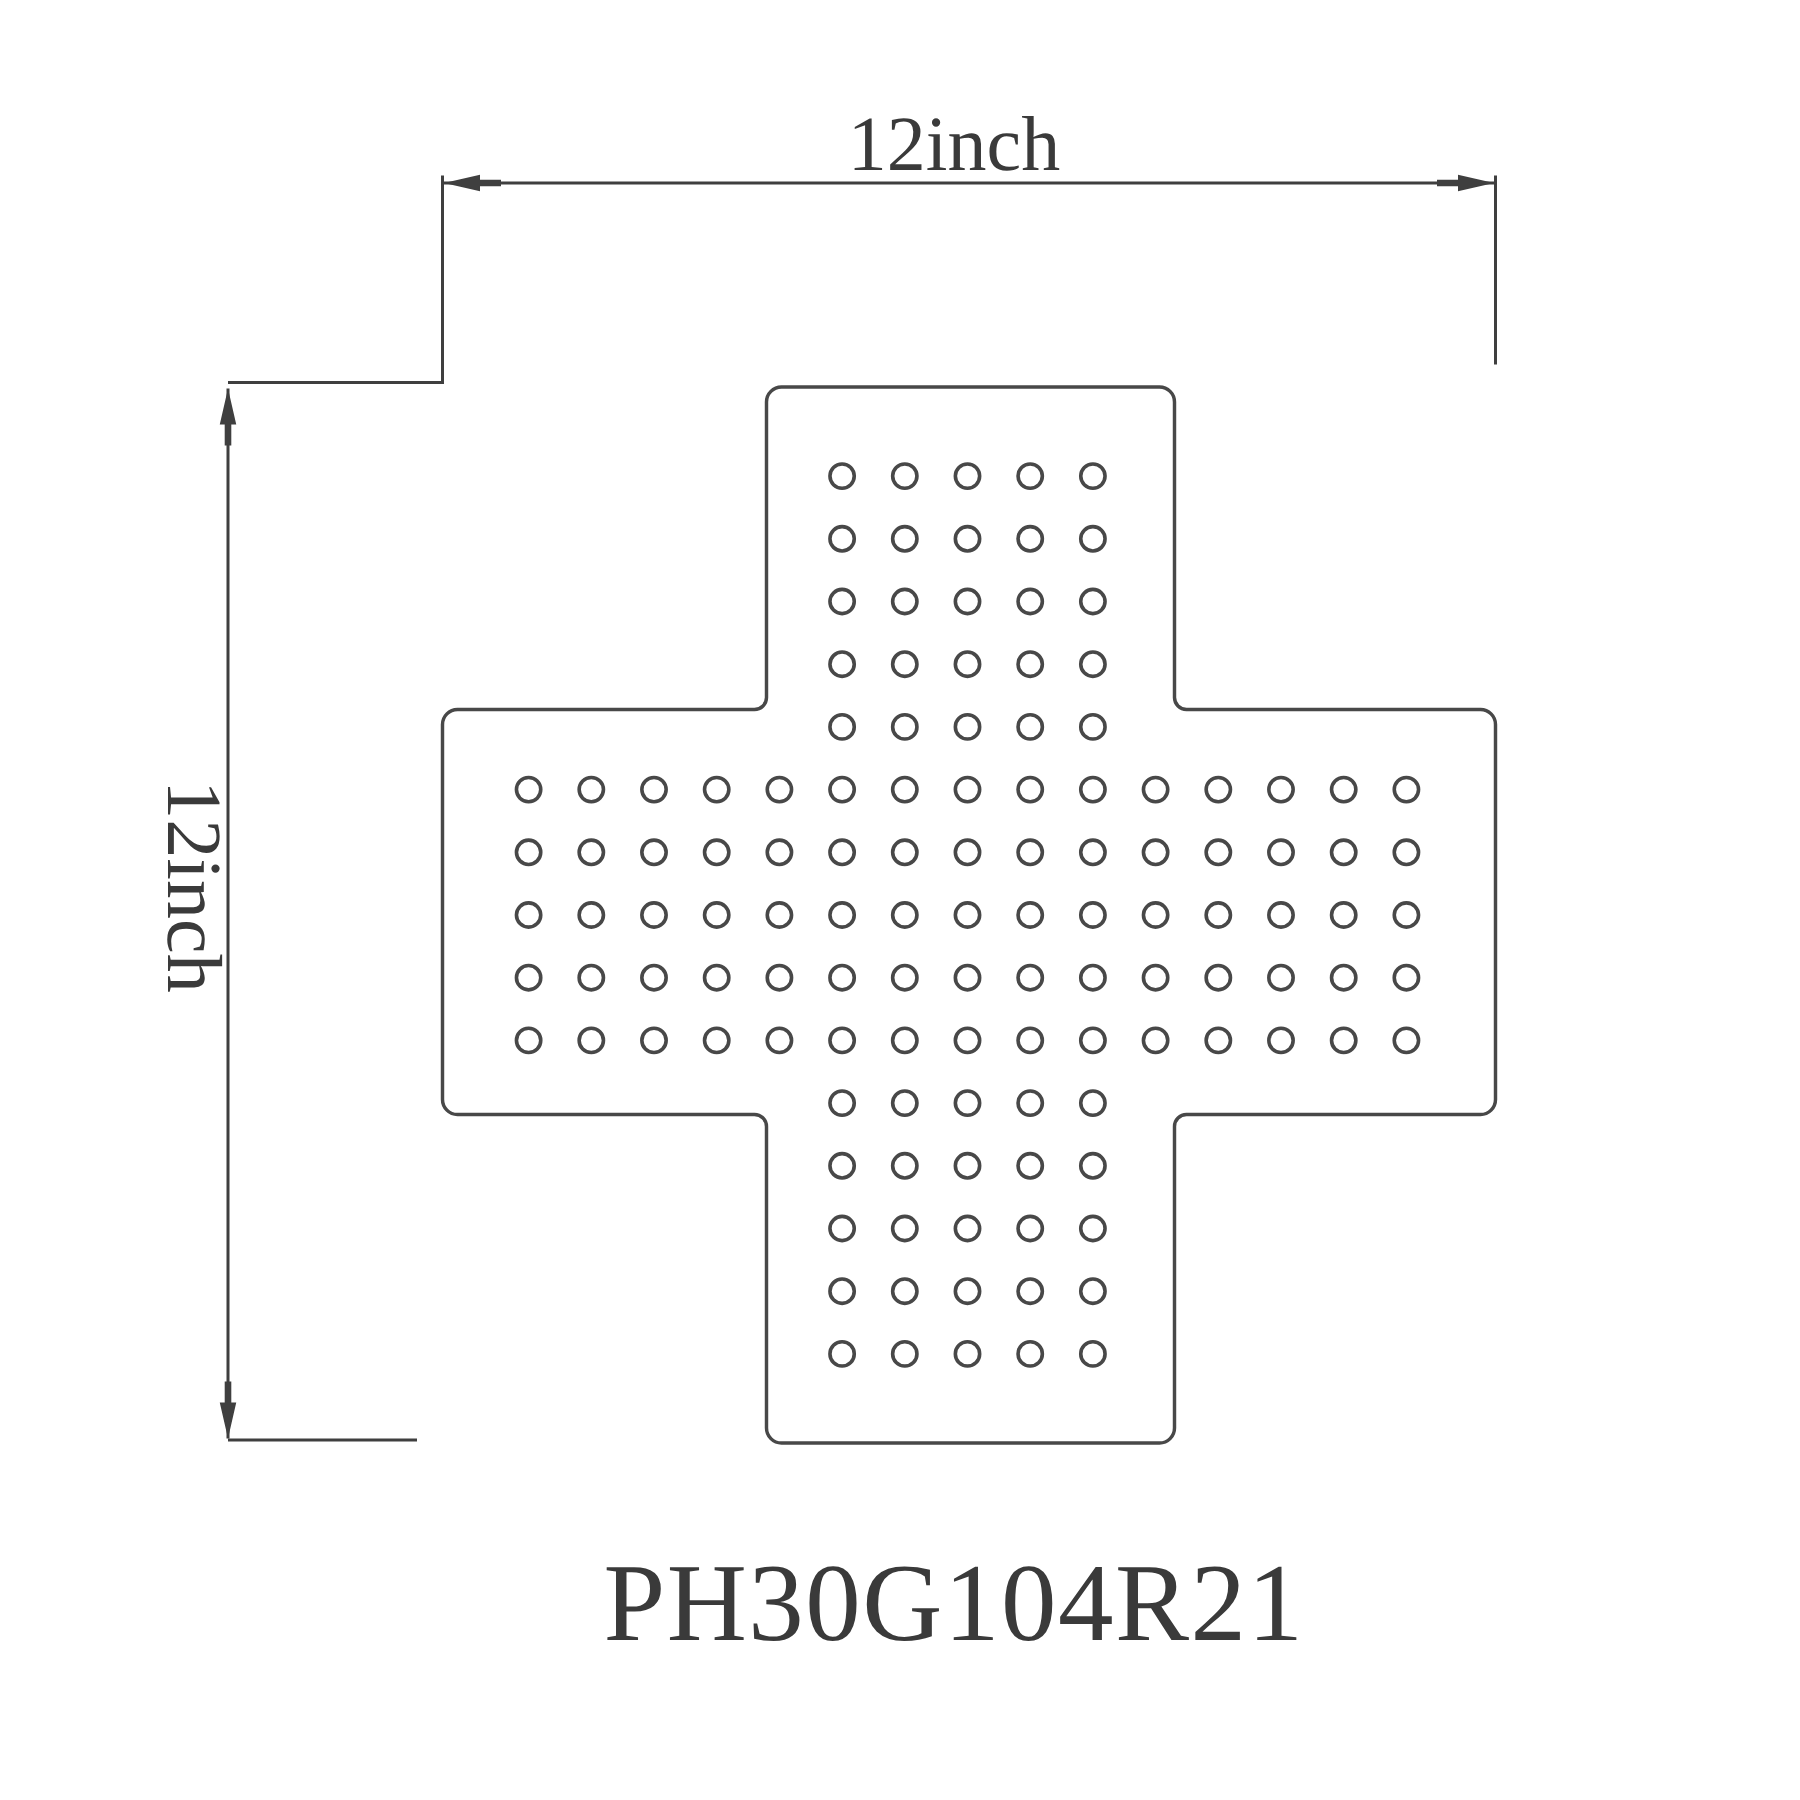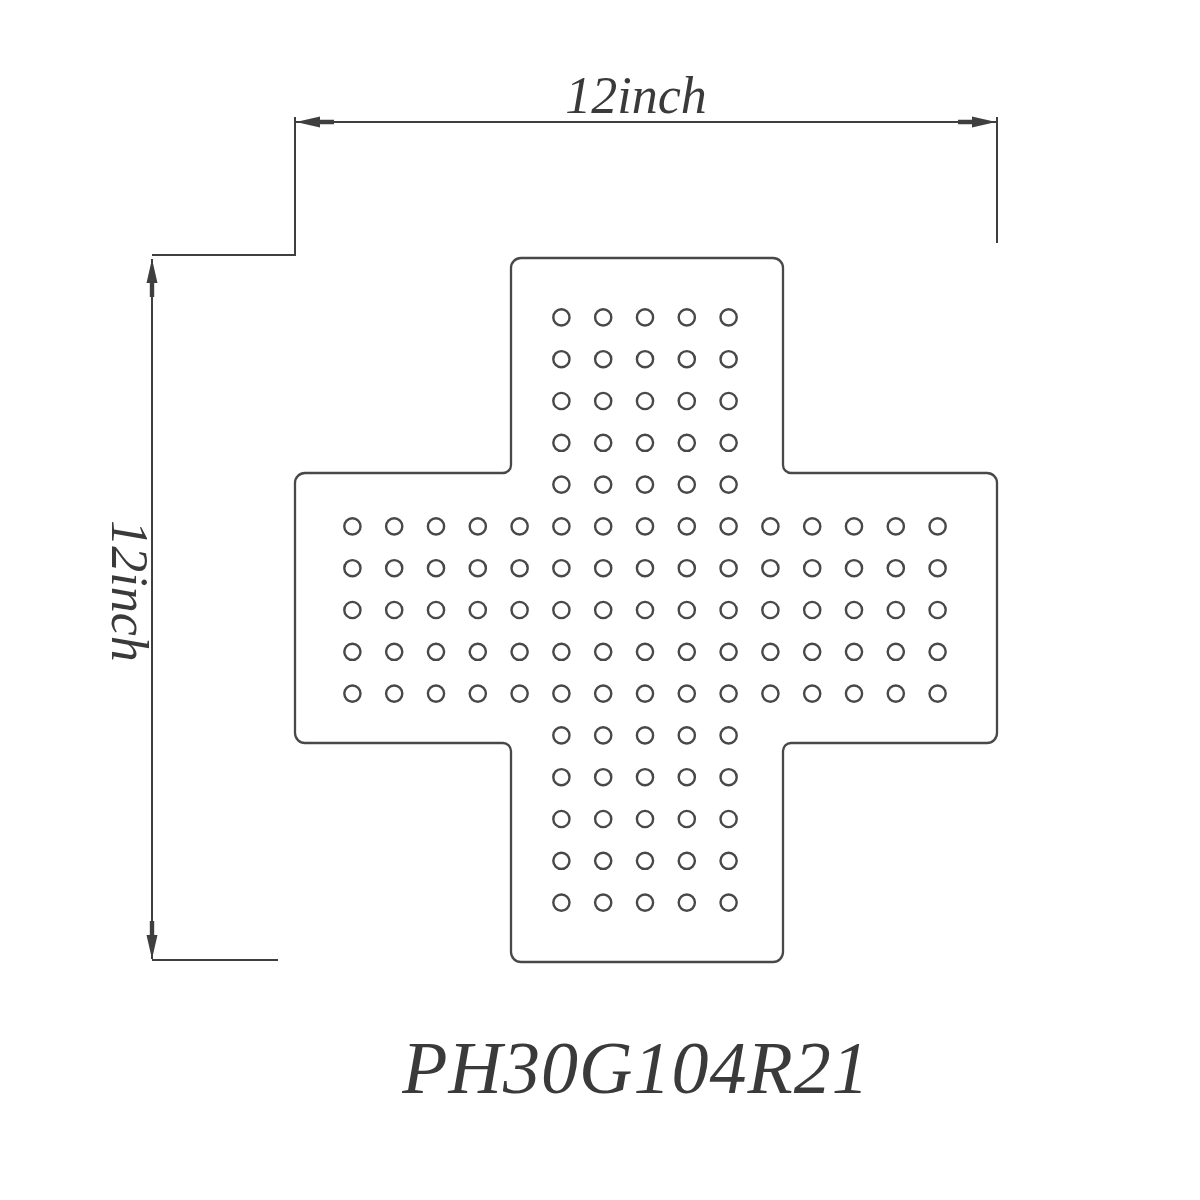--- a/index.html
+++ b/index.html
@@ -7,21 +7,20 @@
     padding: 0;
     background: #ffffff;
     font-family: "Liberation Serif", "DejaVu Serif", serif;
   }
   .canvas {
     position: relative;
     width: 1048px;
     height: 1200px;
     background: var(--bg, #ffffff);
     overflow: hidden;
-    font-style: italic;
   }
   svg { display: block; }
   .outline {
     fill: none;
     stroke: var(--line, #484848);
     stroke-width: 2.3;
   }
   .hole {
     fill: none;
     stroke: var(--line, #4c4c4c);

